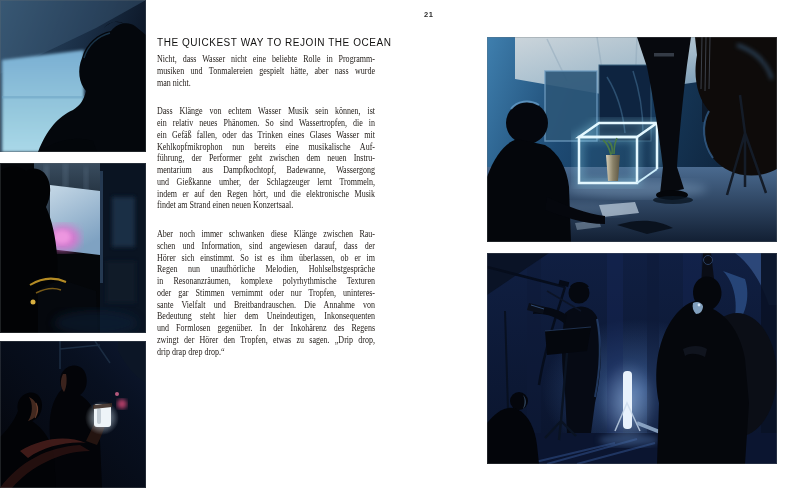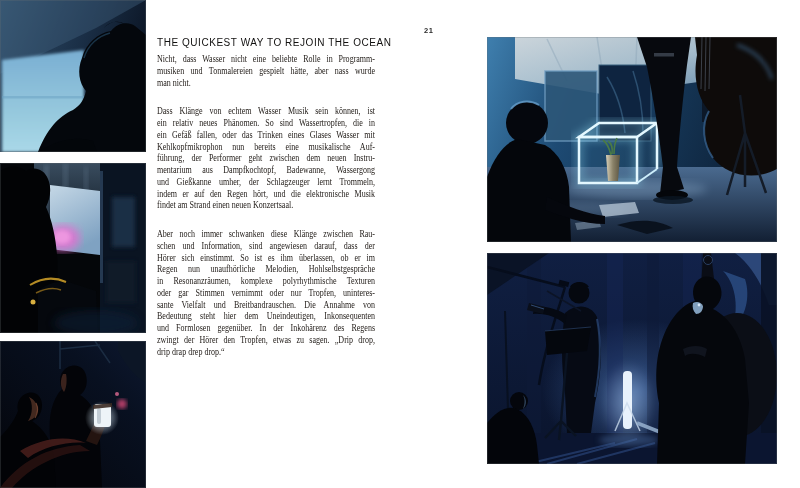--- a/index.html
+++ b/index.html
@@ -12,21 +12,21 @@
     outline:1px solid rgba(105,110,115,0.28);outline-offset:-1px;
   }
   .photo svg{display:block;width:100%;height:100%;}
   #photo-l1{left:0;top:0;width:146px;height:152px;}
   #photo-l2{left:0;top:163px;width:146px;height:170px;}
   #photo-l3{left:0;top:341px;width:146px;height:147px;}
   #photo-r1{left:487px;top:37px;width:290px;height:205px;}
   #photo-r2{left:487px;top:253px;width:290px;height:211px;}
 
   .pagenum{
-    position:absolute;left:424px;top:26px;
+    position:absolute;left:424px;top:10px;
     font-family:"Liberation Sans", sans-serif;font-weight:bold;
     font-size:7.5px;letter-spacing:.5px;color:#2b2b2b;
   }
   .heading{
     position:absolute;left:157px;top:37px;width:240px;
     font-family:"Liberation Sans", sans-serif;font-weight:normal;
     font-size:10px;letter-spacing:.55px;color:#121110;line-height:12px;
     white-space:nowrap;
   }
   .bodywrap{

